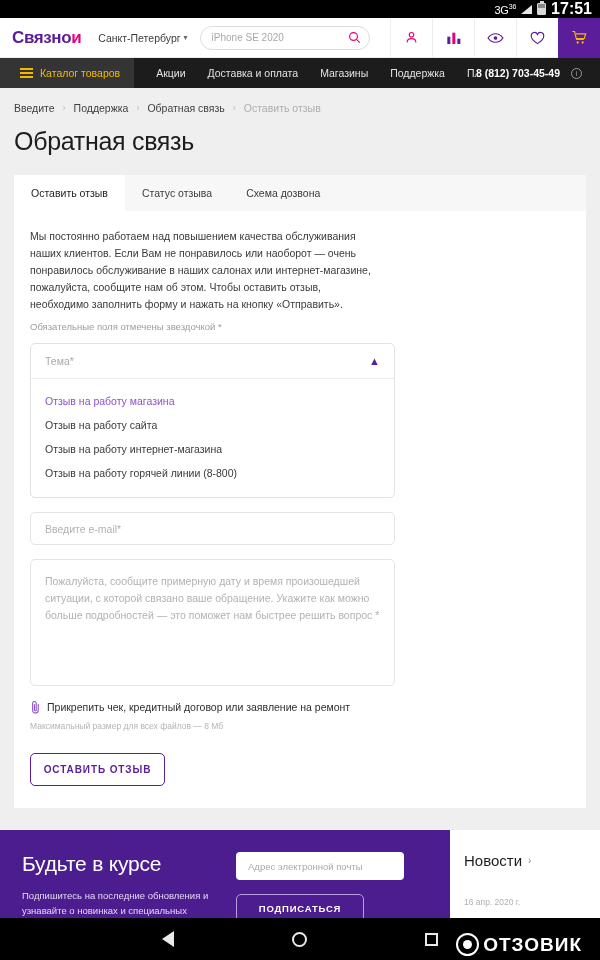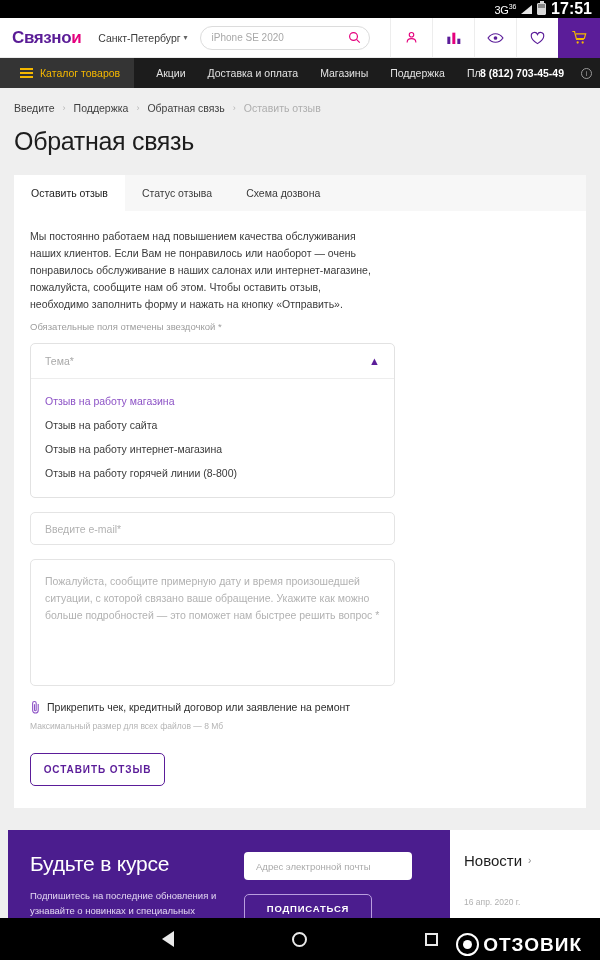--- a/index.html
+++ b/index.html
@@ -73,22 +73,22 @@
   }
   .nav-catalog {
     background: #343434; height: 30px; display: flex; align-items: center; gap: 7px;
     color: #f5b800; padding: 0 14px 0 20px; font-size: 10.5px;
   }
   .burger { display: flex; flex-direction: column; gap: 2px; }
   .burger i { display: block; width: 13px; height: 2px; background: #f5b800; }
   .nav-links { display: flex; align-items: center; gap: 22px; padding-left: 22px; overflow: hidden; }
   .nav-links span { color: #e2e2e2; }
   .nav-phone {
-    margin-left: auto; display: flex; align-items: center; gap: 17px;
-    padding-right: 8px; font-size: 10.5px; font-weight: bold; color: #fff; justify-content: center;
+    margin-left: auto; display: flex; align-items: center; gap: 11px;
+    padding-right: 18px; font-size: 10.5px; font-weight: bold; color: #fff; justify-content: center;
   }
   .info-circle {
     width: 11px; height: 11px; border: 1px solid #9a9a9a; border-radius: 50%;
     color: #9a9a9a; font-size: 8px; display:flex; align-items:center; justify-content:center;
     font-weight: normal;
   }
   .nav-truncated { display:inline-block; max-width: 60px; overflow:hidden; }
 
   
   .page { background: #efefef; padding: 0 0 0 0; }
@@ -158,21 +158,21 @@
 
   .submit-btn {
     margin-top: 22px; width: 135px; height: 33px; border: 1px solid #5b1d99;
     border-radius: 5px; background: #fff; color: #5b1d99;
     font-size: 10px; font-weight: bold; letter-spacing: .9px;
     display: flex; align-items: center; justify-content: center;
     font-family: "Liberation Sans", sans-serif; cursor: pointer;
   }
 
   
-  .footer-area { display: flex; margin-top: 22px; height: 128px; padding-left: 8px; }
+  .footer-area { display: flex; margin-top: 22px; height: 128px; }
   .subscribe { background: #4b1d8e; flex: 1; padding: 22px 0 0 22px; position: relative; display: flex; }
   .sub-left { width: 200px; }
   .sub-title { color: #fff; font-size: 21px; font-weight: normal; letter-spacing: -.2px; }
   .sub-desc { color: #e3d7f2; font-size: 9.5px; line-height: 1.58; margin-top: 12px; }
   .sub-right { padding-left: 14px; }
   .sub-input {
     width: 168px; height: 28px; background: #fff; border-radius: 4px;
     display: flex; align-items: center; padding: 0 12px;
   }
   .sub-input input {

